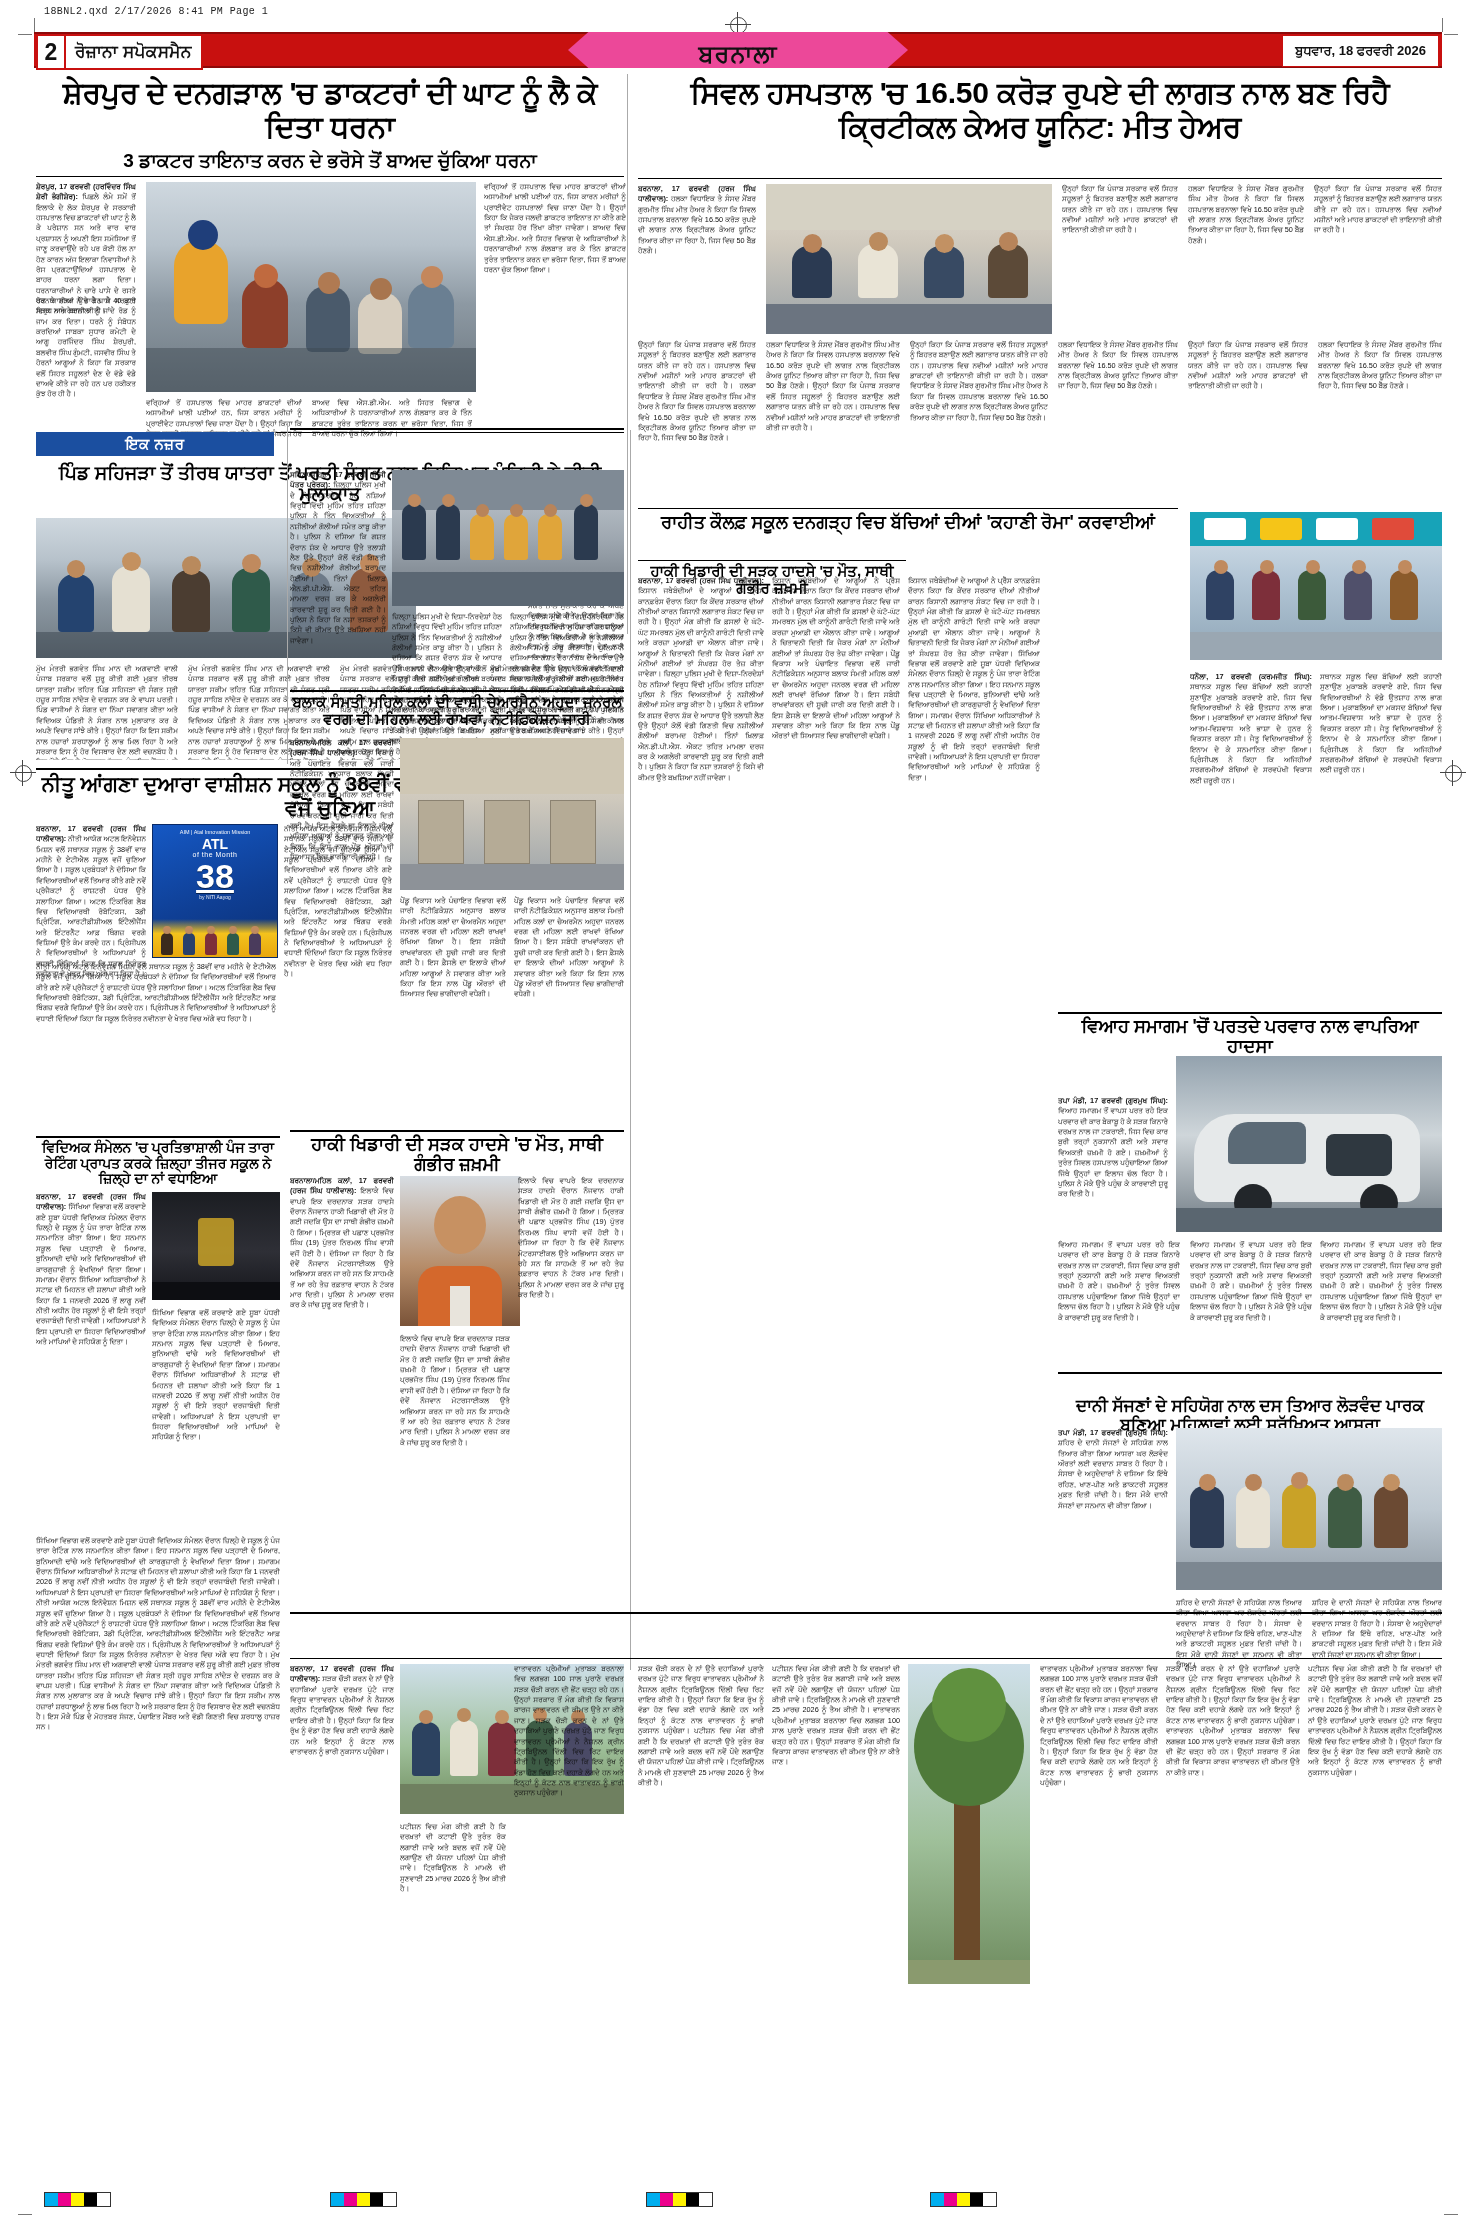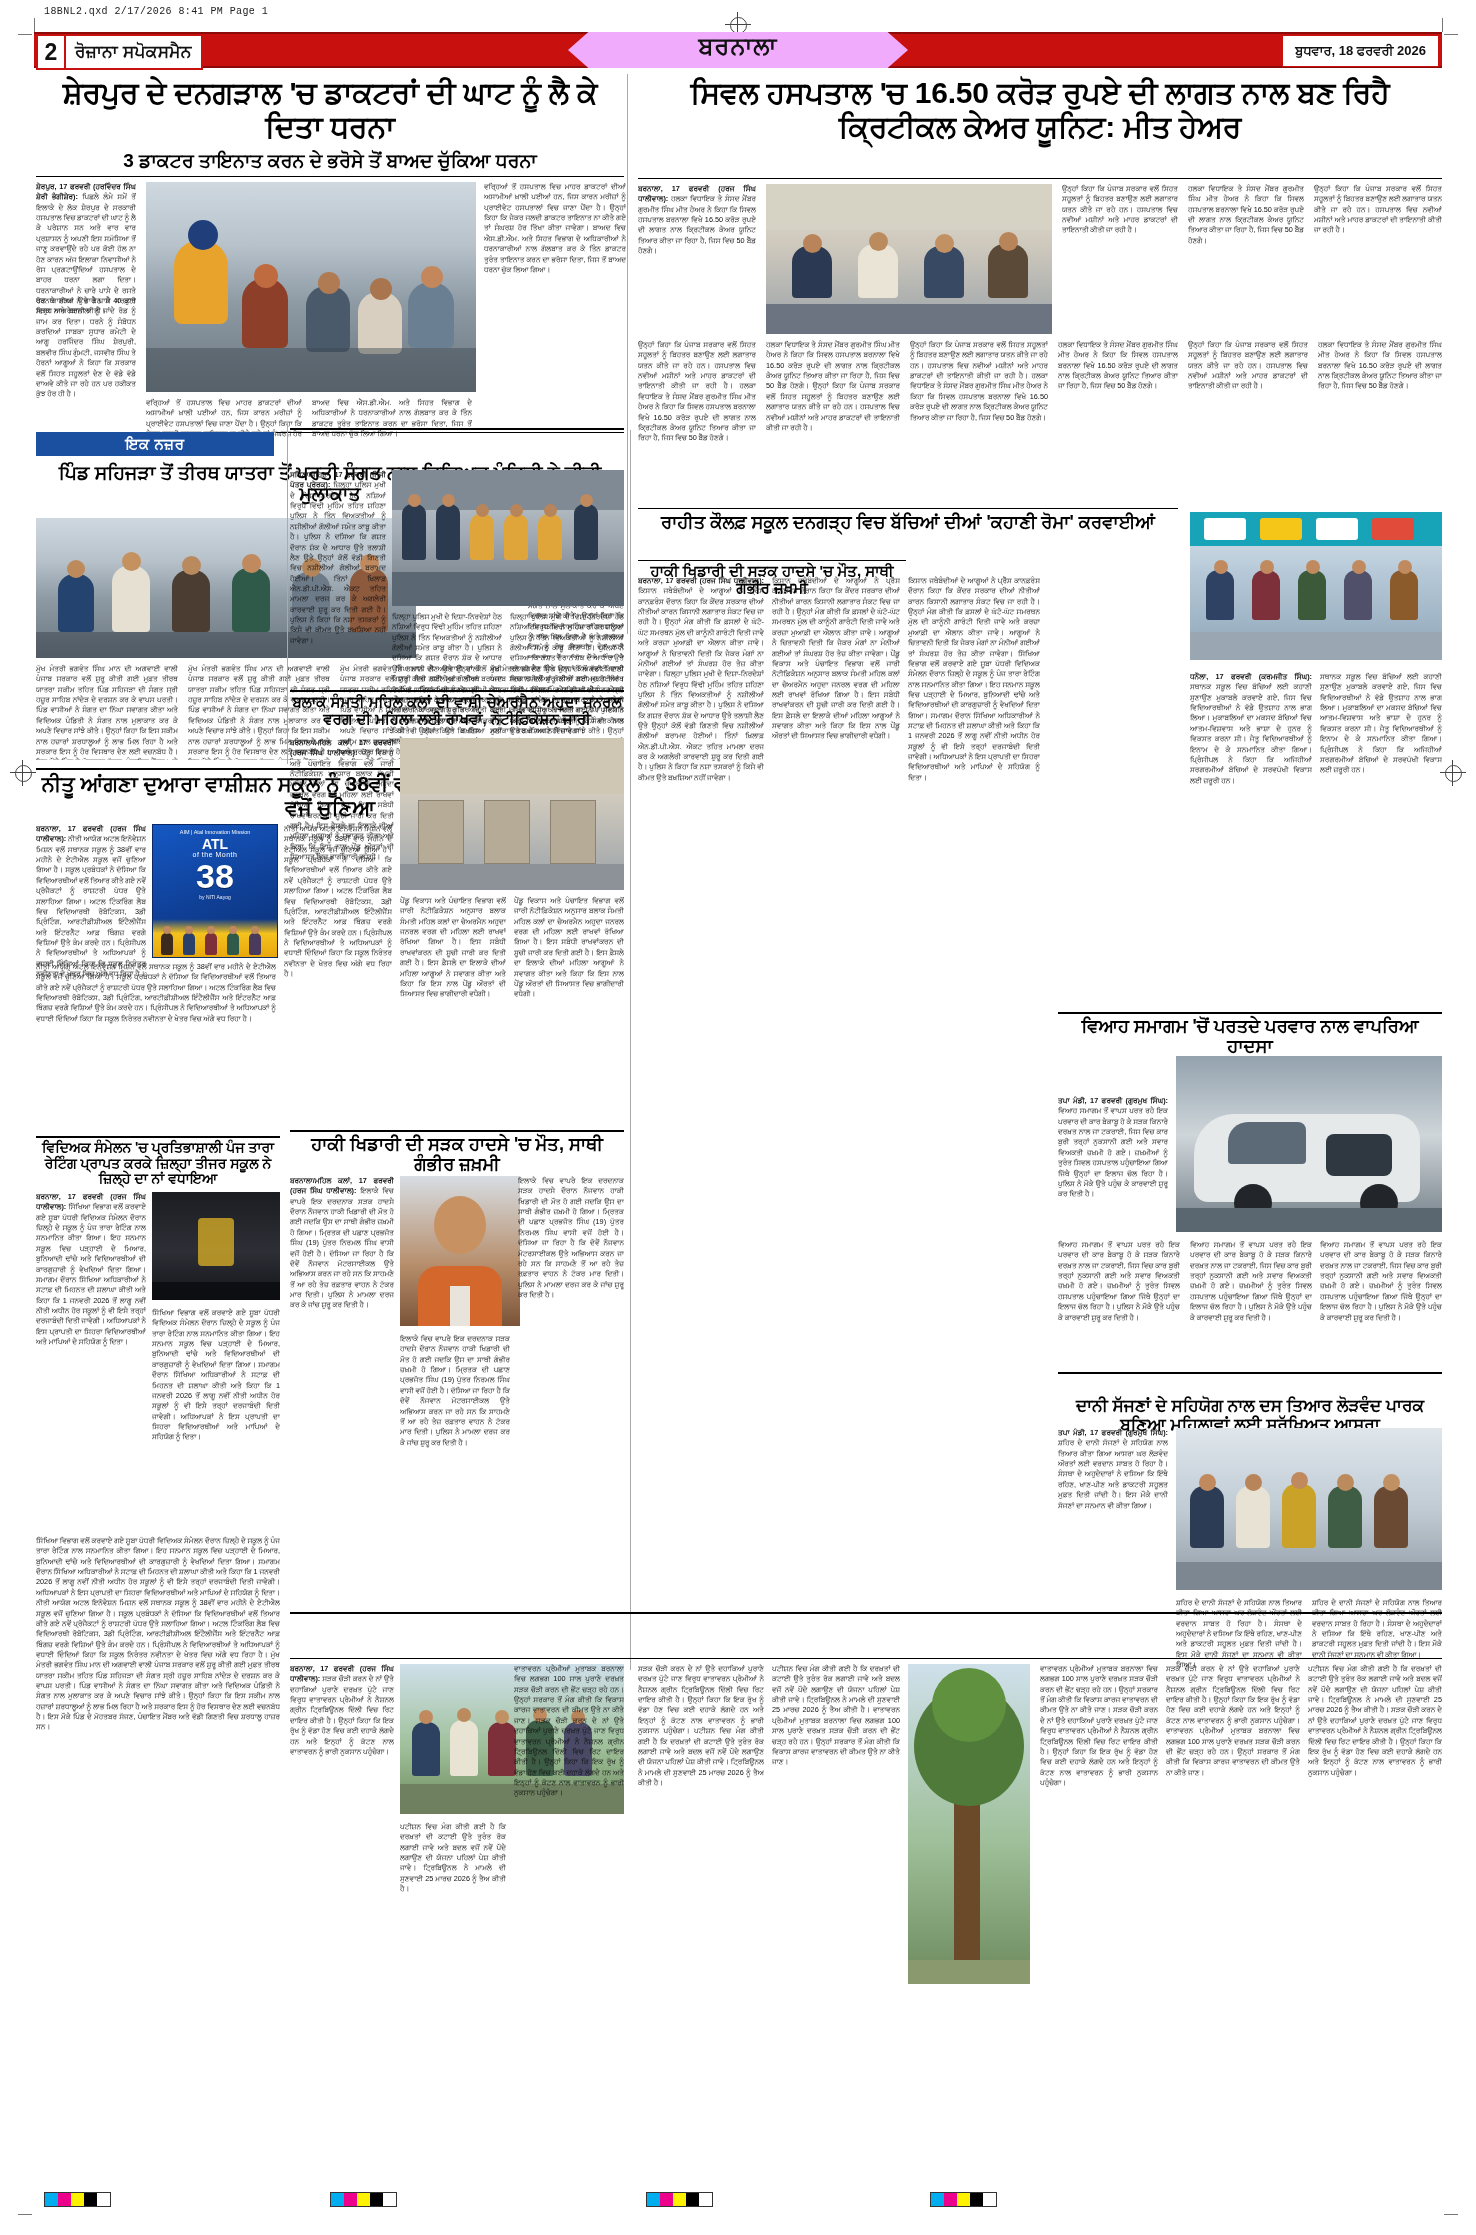--- a/index.html
+++ b/index.html
@@ -16,22 +16,22 @@
   .regcirc{position:absolute;left:5px;top:5px;width:15px;height:15px;border:1px solid #444;border-radius:50%;}
   .cropmark{position:absolute;background:#777;}
 
   
   .masthead{position:absolute;left:34px;top:32px;width:1408px;height:36px;}
   .mh-bar{position:absolute;inset:0;background:#c8100f;border-top:2px solid #8d0a0a;border-bottom:2px solid #8d0a0a;}
   .mh-left{position:absolute;left:2px;top:2px;height:32px;display:flex;align-items:stretch;background:#fff;border:2px solid #c8100f;}
   .mh-pageno{display:flex;align-items:center;justify-content:center;width:26px;font-weight:bold;font-size:23px;color:#111;
              border-right:2px solid #c8100f;line-height:1;}
   .mh-brand{display:flex;align-items:center;padding:0 9px;font-size:17px;font-weight:bold;color:#111;letter-spacing:.3px;white-space:nowrap;}
-  .mh-center{position:absolute;left:50%;top:0;transform:translateX(-50%);height:36px;width:340px;background:#f0abfc;
-             display:flex;align-items:flex-start;justify-content:center;
+  .mh-center{position:absolute;left:50%;top:0;transform:translateX(-50%);height:36px;width:340px;background:#ec4899;
+             display:flex;align-items:flex-end;justify-content:center;
              clip-path:polygon(6% 0,94% 0,100% 50%,94% 100%,6% 100%,0 50%);}
   .mh-city{font-size:24px;font-weight:bold;color:#111;letter-spacing:1px;}
   .mh-right{position:absolute;right:3px;top:3px;height:30px;background:#fff;border:1px solid #c8100f;display:flex;align-items:center;padding:0 12px;}
   .mh-date{font-size:13px;font-weight:bold;color:#111;white-space:nowrap;}
 
   
   .hl{font-weight:bold;color:#000;line-height:1.12;text-align:center;}
   .hl-main{font-size:30px;letter-spacing:-.2px;}
   .hl-sub{font-size:19px;}
   .hl-sec{font-size:21px;}
@@ -65,21 +65,21 @@
   .nazar-bar{position:absolute;background:#1b4fa0;color:#fff;display:flex;align-items:center;justify-content:center;
              font-size:15px;font-weight:bold;letter-spacing:.5px;}
 
   
   .atl{position:absolute;background:linear-gradient(160deg,#1558c4 0%,#0f3f95 55%,#0b2f74 100%);
        color:#fff;border:1px solid #0a2a66;overflow:hidden;}
   .atl .atl-top{font-size:5.5px;text-align:center;margin-top:4px;opacity:.95;}
   .atl .atl-title{font-size:14px;font-weight:bold;text-align:center;line-height:1;margin-top:2px;}
   .atl .atl-sub{font-size:7px;text-align:center;letter-spacing:.5px;}
   .atl .atl-num{font-size:34px;font-weight:bold;text-align:center;line-height:.95;margin-top:2px;
-                text-shadow:0 1px 0 #06224f;}
+                text-shadow:0 1px 0 #06224f;text-decoration:underline;}
   .atl .atl-foot{font-size:5px;text-align:center;margin-top:2px;opacity:.9;}
   .atl .atl-kids{position:absolute;left:0;right:0;bottom:0;height:38px;
                  background:linear-gradient(180deg,rgba(255,255,255,0) 0%,#f4c21c 38%,#e8a70d 100%);}
   .atl .kid{position:absolute;bottom:2px;width:12px;height:22px;background:#3b2a1d;border-radius:5px 5px 2px 2px;}
   .atl .kid:after{content:"";position:absolute;left:2px;top:-7px;width:8px;height:8px;border-radius:50%;background:#c08a5e;}
 
   
   .colorbar{position:absolute;display:flex;height:13px;border:1px solid #333;}
   .colorbar i{display:block;width:13px;height:100%;}
 

